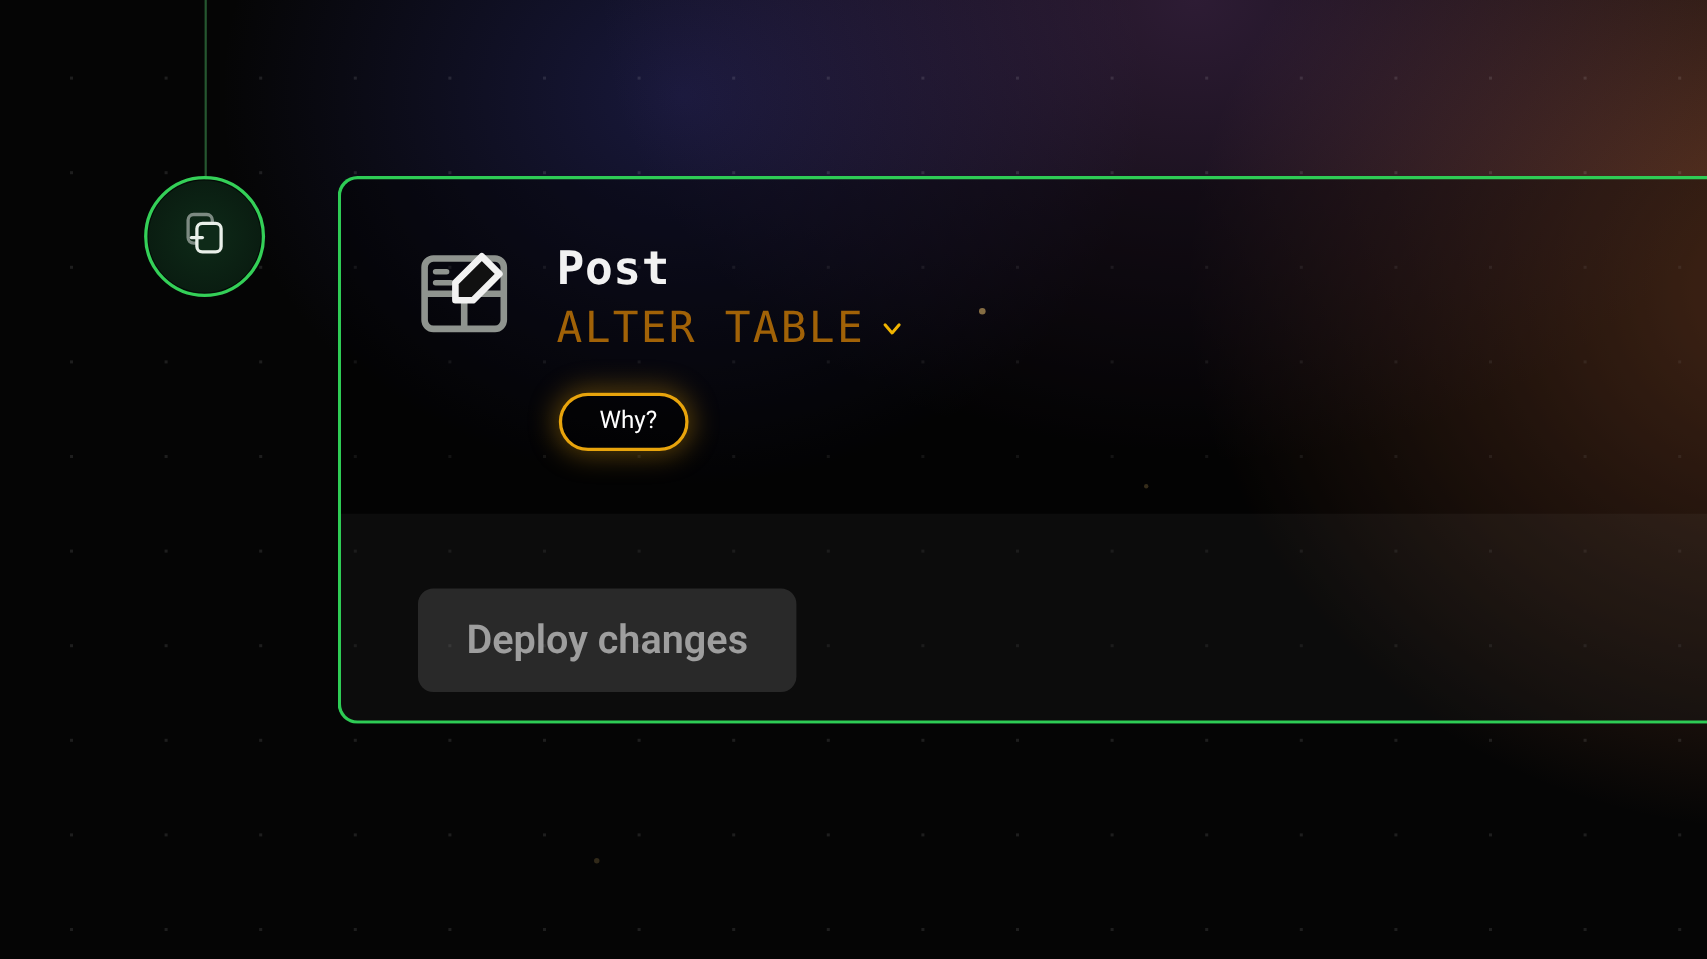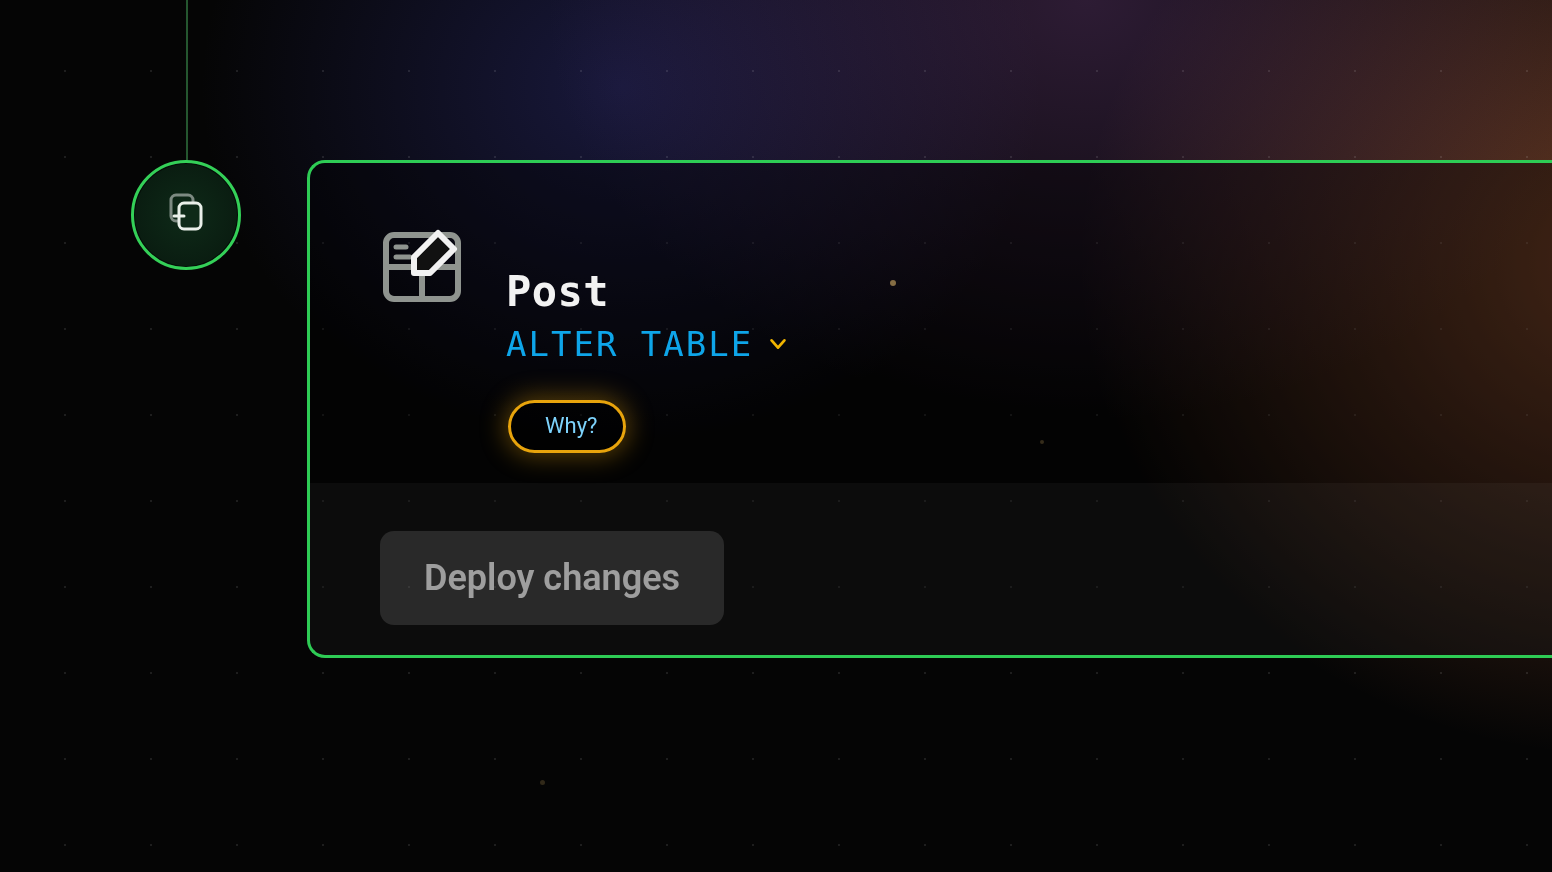--- a/index.html
+++ b/index.html
@@ -70,58 +70,59 @@
     background: rgba(255,255,255,0.18);
     width: 100%;
   }
   .panel-bottom {
     flex: 1;
     background: rgba(255,255,255,0.04);
     padding: 48px 70px;
   }
   .header-row { display: flex; align-items: flex-start; gap: 42px; }
   .table-icon { width: 84px; height: 84px; flex: 0 0 84px; margin-top: 6px; }
-  .title-block { display: flex; flex-direction: column; gap: 8px; margin-top: 48px; }
+  .title-block { display: flex; flex-direction: column; gap: 8px; }
   .model-name {
     font-size: 42px; font-weight: 600; letter-spacing: 0.5px;
     color: #f2f2f2;
   }
   .op-row { display: inline-flex; align-items: center; gap: 14px; cursor: pointer; user-select: none; }
   .op-label {
-    font-size: 34px; font-weight: 500; letter-spacing: 2px;
-    color: #0ea5e9;
+    font-size: 39px; font-weight: 500; letter-spacing: 2px;
+    color: #a16207;
   }
   .chevron { width: 22px; height: 22px; }
   .warning-pill {
     margin: 36px 0 0 128px;
     display: inline-flex; align-items: center;
     padding: 10px 26px 12px 26px;
     border: 3px solid #e8a40c;
     border-radius: 999px;
     background: rgba(0,0,0,0.35);
     box-shadow: 0 0 24px 4px rgba(232,164,12,0.35);
     font-family: -apple-system, BlinkMacSystemFont, "Segoe UI", Roboto, sans-serif;
     font-size: 22px;
     color: #e6e6e6;
   }
   .warning-pill .why {
     margin-left: 8px;
-    color: #7dd3fc;
+    color: #ffffff;
     cursor: pointer;
   }
   .deploy-btn {
     display: inline-flex; align-items: center; justify-content: center;
     padding: 26px 44px;
     border-radius: 14px;
     background: rgba(255,255,255,0.12);
     color: rgba(255,255,255,0.55);
     font-family: -apple-system, BlinkMacSystemFont, "Segoe UI", Roboto, sans-serif;
     font-size: 36px; font-weight: 600;
     border: none;
     cursor: not-allowed;
+    margin-top: 20px;
   }
   
   .spark { position:absolute; border-radius:50%; background:rgba(255,210,120,0.5); pointer-events:none; }
 </style>
 </head>
 <body>
 
 <div class="bg-wash"></div>
 <div class="dot-grid"></div>
 <div class="timeline"></div>

